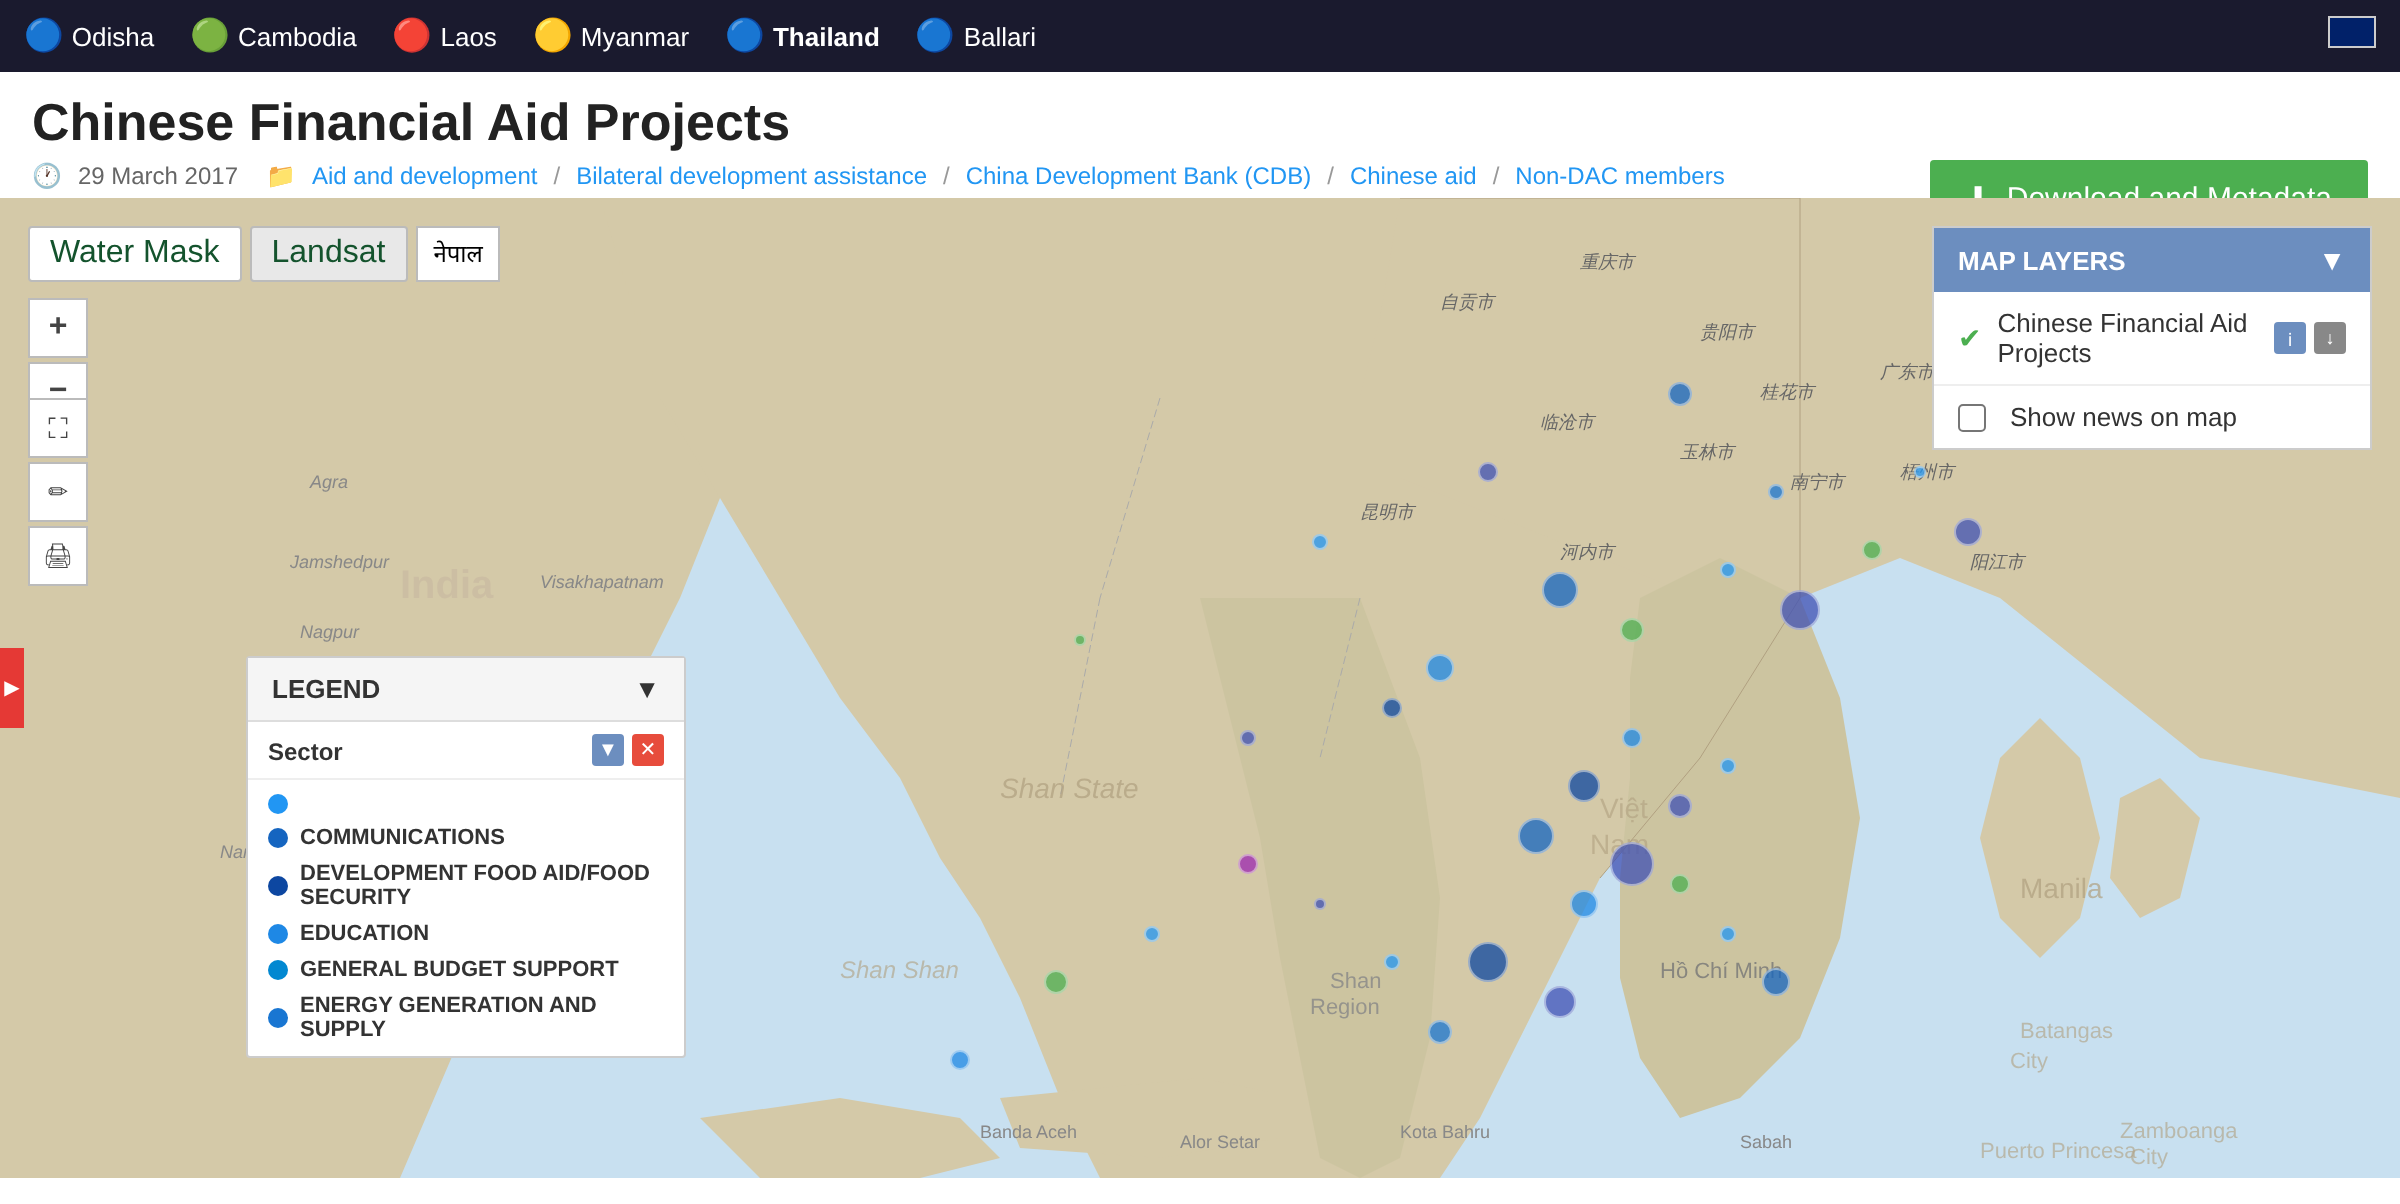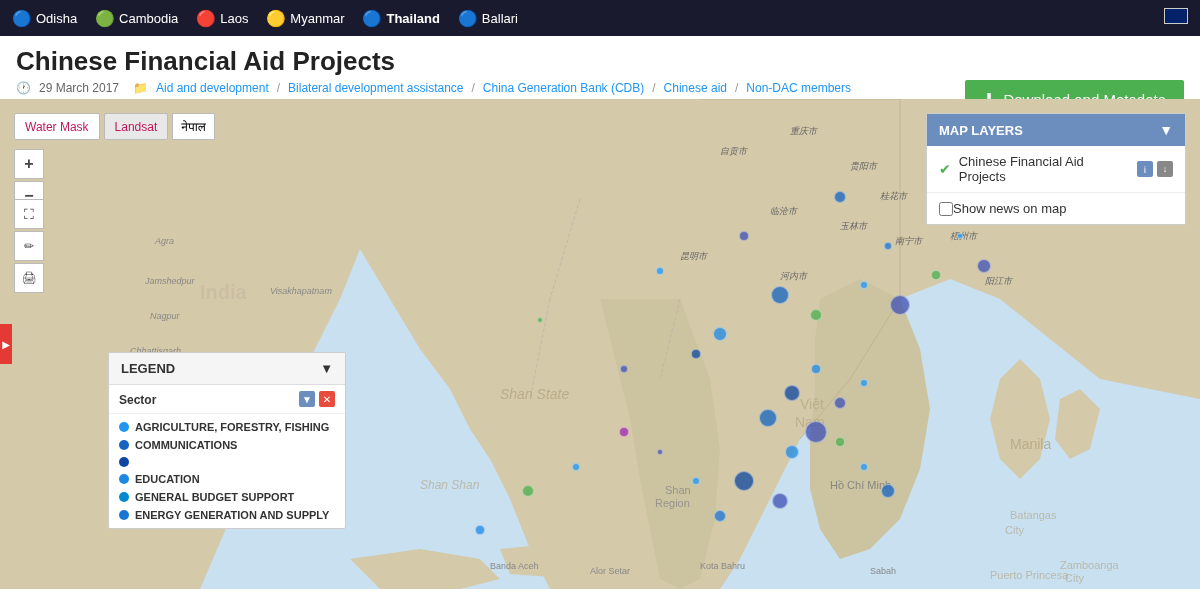--- a/index.html
+++ b/index.html
@@ -86,22 +86,22 @@
     #map-bg {
       position: absolute;
       width: 100%;
       height: 100%;
     }
 
     
     #legend-panel {
       position: absolute;
       bottom: 60px;
-      left: 108px;
-      width: 238px;
+      left: 123px;
+      width: 220px;
       background: #fff;
       border: 1px solid #ccc;
       border-radius: 2px;
       z-index: 100;
     }
     #legend-header {
       background: #f5f5f5;
       padding: 8px 12px;
       font-size: 13px;
       font-weight: bold;
@@ -150,21 +150,21 @@
       width: 10px; height: 10px;
       border-radius: 50%;
       flex-shrink: 0;
     }
 
     
     #map-layers-panel {
       position: absolute;
       top: 14px;
       right: 14px;
-      width: 260px;
+      width: 220px;
       background: #fff;
       border: 1px solid #ccc;
       z-index: 100;
     }
     #map-layers-header {
       background: #6c8ebf;
       color: #fff;
       padding: 8px 12px;
       font-size: 13px;
       font-weight: bold;
@@ -191,21 +191,21 @@
       border-radius: 2px;
       display: flex; align-items: center; justify-content: center;
       font-size: 9px; color: #666; cursor: pointer;
     }
     .layer-icon-small.info { background: #6c8ebf; color: #fff; }
     .layer-icon-small.down { background: #888; color: #fff; }
     .news-item {
       padding: 8px 12px;
       display: flex;
       align-items: flex-end;
-      gap: 0;
+      gap: 12px;
       font-size: 13px;
       color: #333;
     }
 
     
     #map-controls {
       position: absolute;
       top: 50px;
       left: 14px;
       display: flex;
@@ -229,23 +229,23 @@
       top: 14px;
       left: 14px;
       display: flex;
       gap: 4px;
       z-index: 100;
     }
     .layer-toggle-btn {
       background: #fff;
       border: 1px solid #bbb;
       padding: 4px 10px;
-      font-size: 12px;
+      font-size: 16px;
       cursor: pointer;
-      color: #be185d;
+      color: #14532d;
       border-radius: 2px;
     }
     .layer-toggle-btn.active {
       background: #e8e8e8;
     }
 
     
     #map-icon-btns {
       position: absolute;
       top: 100px;
@@ -310,21 +310,21 @@
   <div id="header" style="position:relative; padding-right: 300px;">
     <div id="page-title">Chinese Financial Aid Projects</div>
     <div id="meta-row">
       <span style="font-size:12px;">🕐</span>
       <span>29 March 2017</span>
       <span style="font-size:12px; margin-left:6px;">📁</span>
       <span class="breadcrumb-link">Aid and development</span>
       <span class="breadcrumb-sep">/</span>
       <span class="breadcrumb-link">Bilateral development assistance</span>
       <span class="breadcrumb-sep">/</span>
-      <span class="breadcrumb-link">China Generation Bank (CDB)</span>
+      <span class="breadcrumb-link">China Development Bank (CDB)</span>
       <span class="breadcrumb-sep">/</span>
       <span class="breadcrumb-link">Chinese aid</span>
       <span class="breadcrumb-sep">/</span>
       <span class="breadcrumb-link">Non-DAC members</span>
     </div>
 
     <button id="download-btn">
       <span>⬇</span>
       <span>Download and Metadata</span>
     </button>
@@ -482,28 +482,28 @@
       <div id="legend-filter">
         <span class="filter-label">Sector</span>
         <div class="filter-icons">
           <button class="filter-icon-btn">▼</button>
           <button class="filter-icon-btn clear">✕</button>
         </div>
       </div>
       <div id="legend-items">
         <div class="legend-item">
           <div class="legend-dot" style="background:#2196F3;"></div>
-          <span>Agriculture, Forestry, Fishing</span>
         </div>
         <div class="legend-item">
           <div class="legend-dot" style="background:#1565C0;"></div>
           <span>Communications</span>
         </div>
         <div class="legend-item">
           <div class="legend-dot" style="background:#0D47A1;"></div>
+          <span>Development Food Aid/Food Security</span>
         </div>
         <div class="legend-item">
           <div class="legend-dot" style="background:#1E88E5;"></div>
           <span>Education</span>
         </div>
         <div class="legend-item">
           <div class="legend-dot" style="background:#0288D1;"></div>
           <span>General Budget Support</span>
         </div>
         <div class="legend-item">

